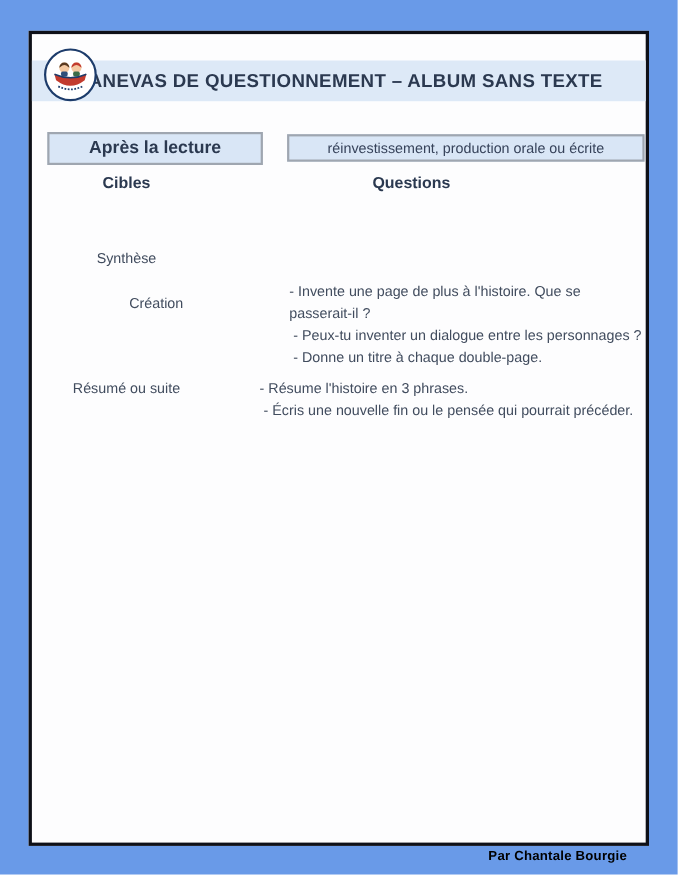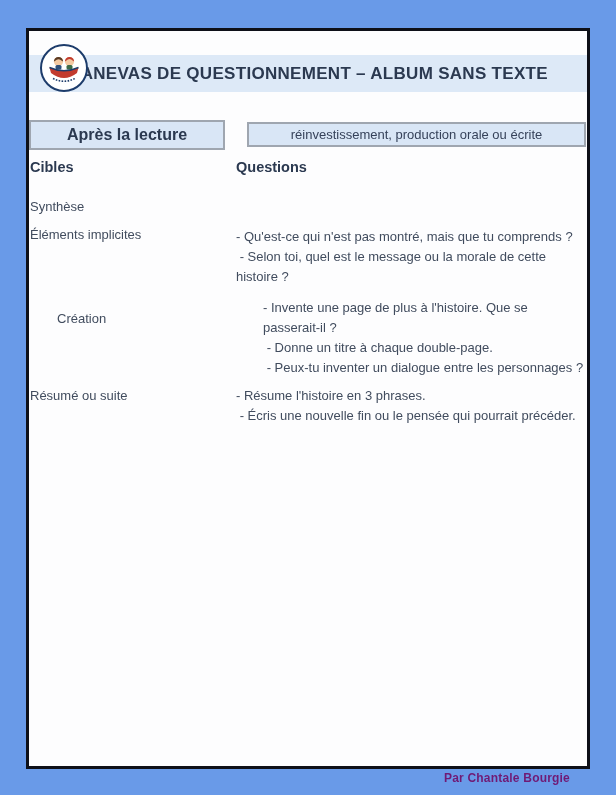--- a/index.html
+++ b/index.html
@@ -31,21 +31,21 @@
     letter-spacing: 0.3px;
     white-space: nowrap;
   }
   .logo {
     position: absolute;
     left: 10px; top: 12px;
     width: 50px; height: 50px;
   }
   .section-row {
     position: absolute;
-    left: 0; right: 1px; top: 89px;
+    left: 14px; right: 1px; top: 89px;
     display: flex; gap: 22px; align-items: flex-start;
   }
   .phase-box {
     flex: none;
     width: 192px; height: 26px;
     border: 2px solid #9fa6b0;
     background: #d9e6f6;
     display: flex; align-items: center; justify-content: center;
     font-weight: bold; font-size: 16px; color: #2b3950;
   }
@@ -65,45 +65,45 @@
     display: grid;
     grid-template-columns: 170px 1fr;
     column-gap: 36px;
   }
   .thead { margin-bottom: 16px; }
   .head {
     font-weight: bold;
     font-size: 14.5px;
     color: #2b3950;
   }
-  .label-cell { text-align: left; }
-  .q-head { width: 276px; text-align: left; }
+  .label-cell { text-align: center; }
+  .q-head { width: 276px; text-align: center; }
   .cible {
     font-size: 13px;
     color: #414c5e;
   }
   .q-cell { min-width: 0; }
   .q-line {
     font-size: 13px;
     line-height: 20px;
     color: #414c5e;
     white-space: pre-wrap;
   }
   .row-1 { margin-bottom: 13px; }
-  .row-1 .cible { padding-top: 8px; }
+  .row-1 .cible { padding-top: 8px; margin-top: 28px; }
   .row-2 { margin-bottom: 11px; }
   .row-3 { margin-bottom: 8px; margin-left: 27px; }
   .row-3 .cible { padding-top: 13px; }
   .row-4 .cible { padding-top: 2px; }
   .footer {
     position: absolute;
     top: 771px; right: 46px;
     font-size: 12px;
     font-weight: bold;
-    color: #701a75;
+    color: #000000;
     letter-spacing: 0.2px;
   }
 </style>
 </head>
 <body>
 
 <div class="page">
 
   <div class="band">
     <div class="title">CANEVAS DE QUESTIONNEMENT – ALBUM SANS TEXTE</div>
@@ -143,34 +143,27 @@
       <div class="label-cell head">Cibles</div>
       <div class="q-cell">
         <div class="q-head head">Questions</div>
       </div>
     </div>
 
     <div class="row row-1">
       <div class="label-cell cible">Synthèse</div>
     </div>
 
-    <div class="row row-2">
-      <div class="label-cell cible">Éléments implicites</div>
-      <div class="q-cell">
-          <div class="q-line">- Qu'est-ce qui n'est pas montré, mais que tu comprends&nbsp;?</div>
-          <div class="q-line"> - Selon toi, quel est le message ou la morale de cette histoire&nbsp;?</div>
-        </div>
-    </div>
 
     <div class="row row-3">
       <div class="label-cell cible">Création</div>
       <div class="q-cell">
           <div class="q-line">- Invente une page de plus à l'histoire. Que se passerait-il&nbsp;?</div>
+          <div class="q-line"> - Peux-tu inventer un dialogue entre les personnages&nbsp;?</div>
           <div class="q-line"> - Donne un titre à chaque double-page.</div>
-          <div class="q-line"> - Peux-tu inventer un dialogue entre les personnages&nbsp;?</div>
         </div>
     </div>
 
     <div class="row row-4">
       <div class="label-cell cible">Résumé ou suite</div>
       <div class="q-cell">
           <div class="q-line">- Résume l'histoire en 3 phrases.</div>
           <div class="q-line"> - Écris une nouvelle fin ou le pensée qui pourrait précéder.</div>
         </div>
     </div>

